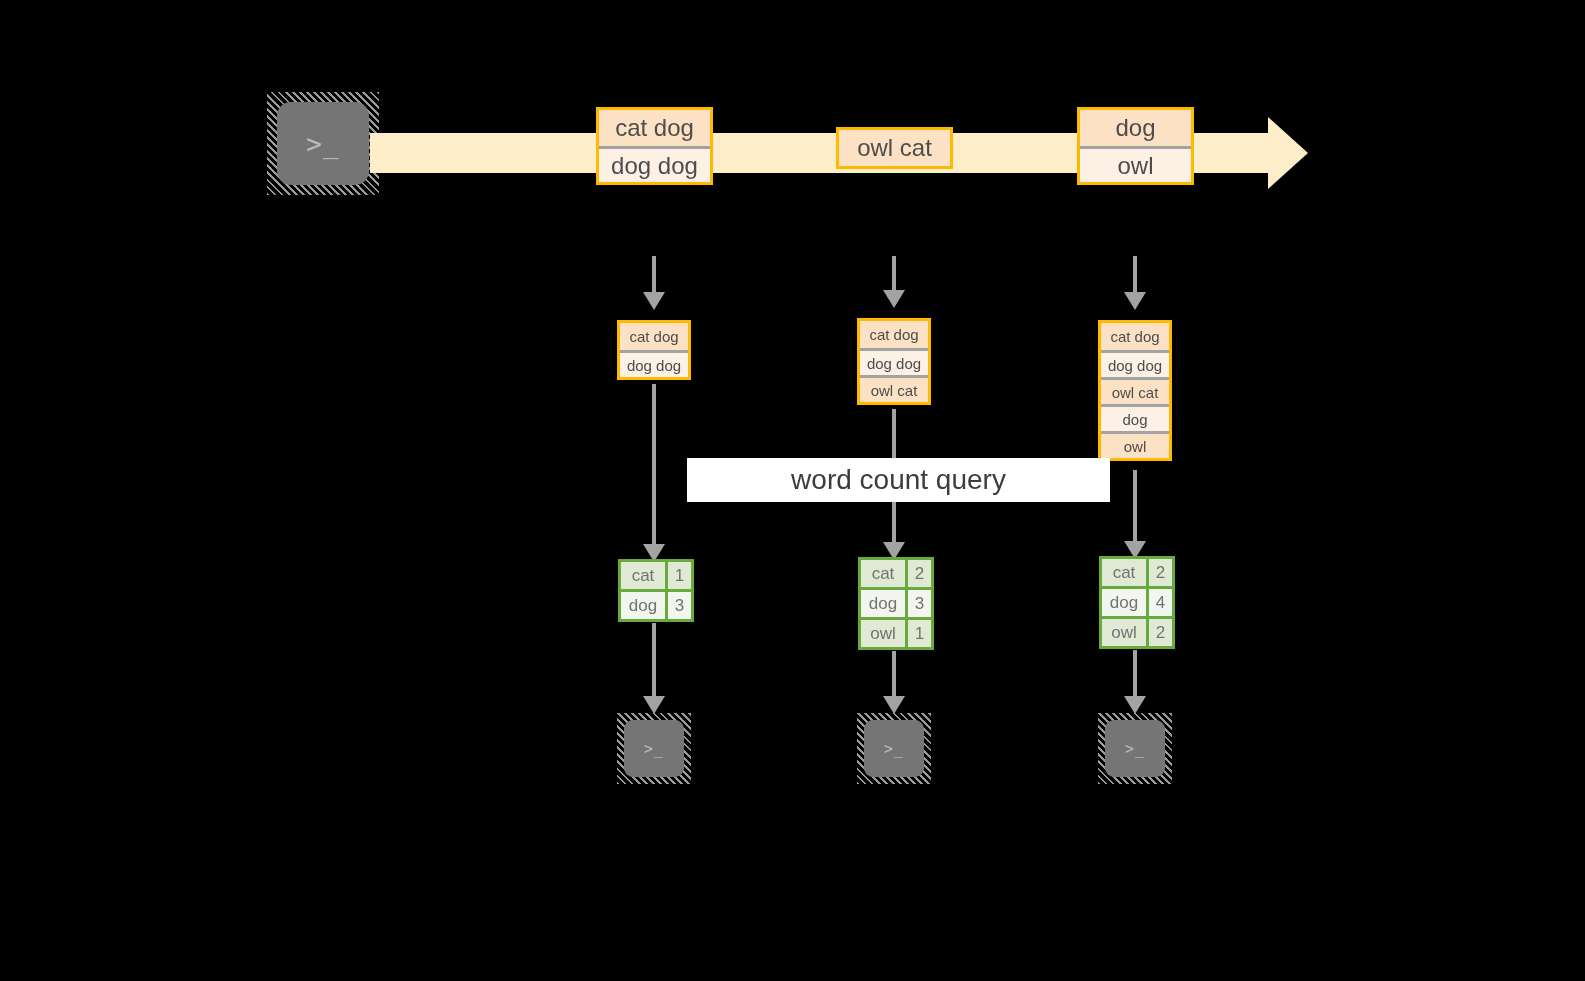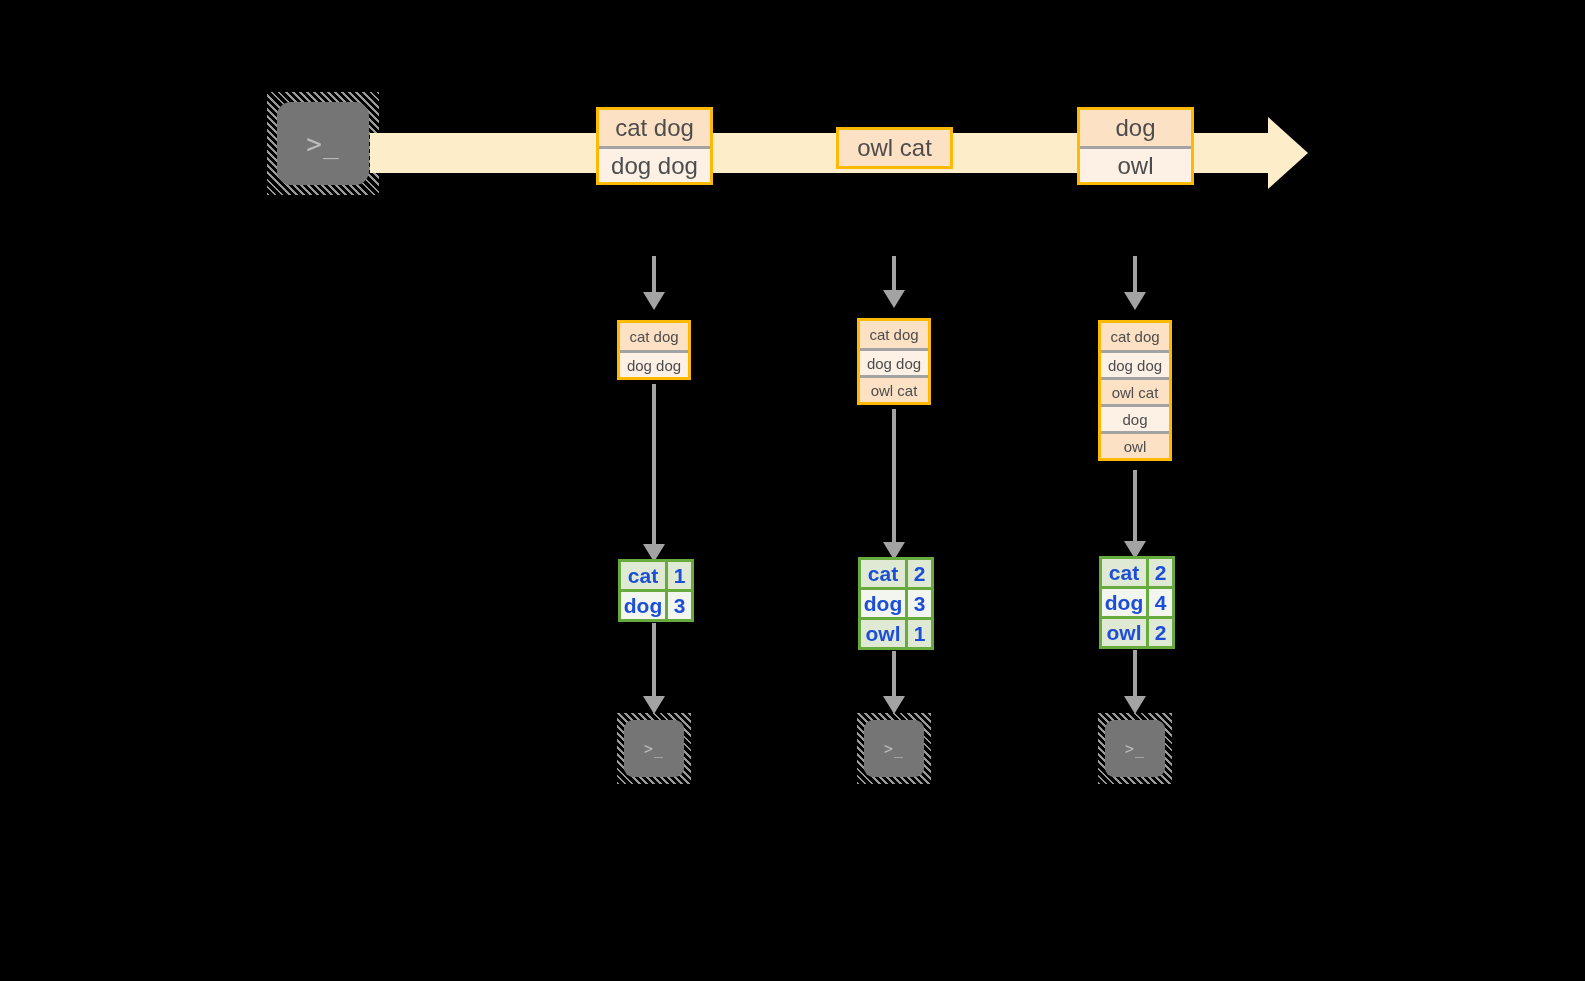--- a/index.html
+++ b/index.html
@@ -99,24 +99,23 @@
   .res-row {
     display: flex;
     height: 27px;
   }
   .res-row + .res-row { border-top: 3px solid #67ab3f; }
   .res-cell {
     box-sizing: border-box;
     display: flex;
     align-items: center;
     justify-content: center;
-    font-size: 21px;
-    color: #1d4ed8;
+    font-size: 17px;
+    color: #737373;
     white-space: nowrap;
-    font-weight: bold;
   }
   .res-cell.key { width: 44px; }
   .res-cell.val { width: 26px; border-left: 3px solid #67ab3f; }
   .res-row.tint .res-cell { background: #dfe9d4; }
   .res-row.plain .res-cell { background: #f2f6ee; }
 
   
   .arrow-line {
     position: absolute;
     width: 4px;
@@ -270,14 +269,15 @@
   </div>
 
   <div class="arrow-line" style="left:1133px; top:650px; height:51px;"></div>
   <div class="arrow-head" style="left:1124px; top:696px;"></div>
 
   <div class="terminal small" style="left:1098px; top:713px; width:74px; height:71px;">
     <div class="inner"></div>
     <div class="prompt" style="font-size:15px;">&gt;_</div>
   </div>
 
+  <div class="query-label" style="left:687px; top:458px; width:423px; height:44px;">word count query</div>
 
 </div>
 
 </body></html>

